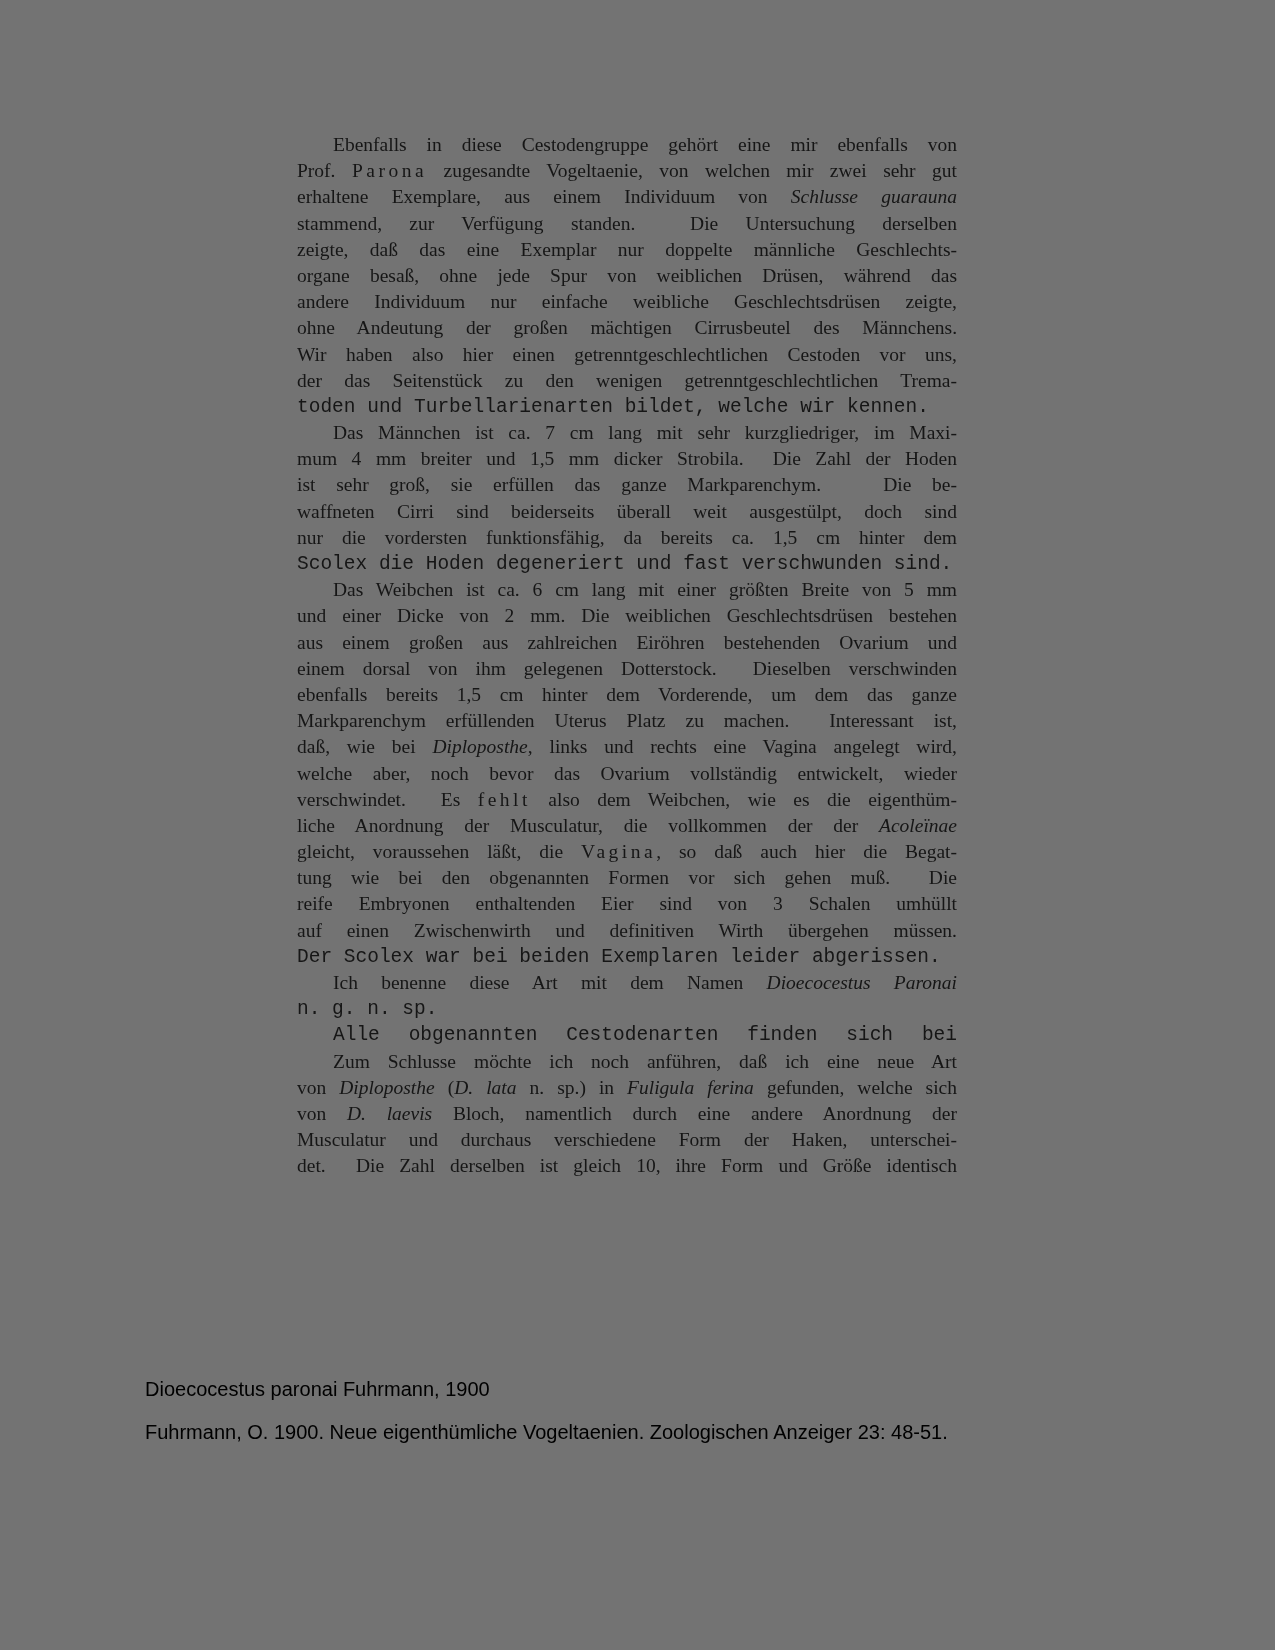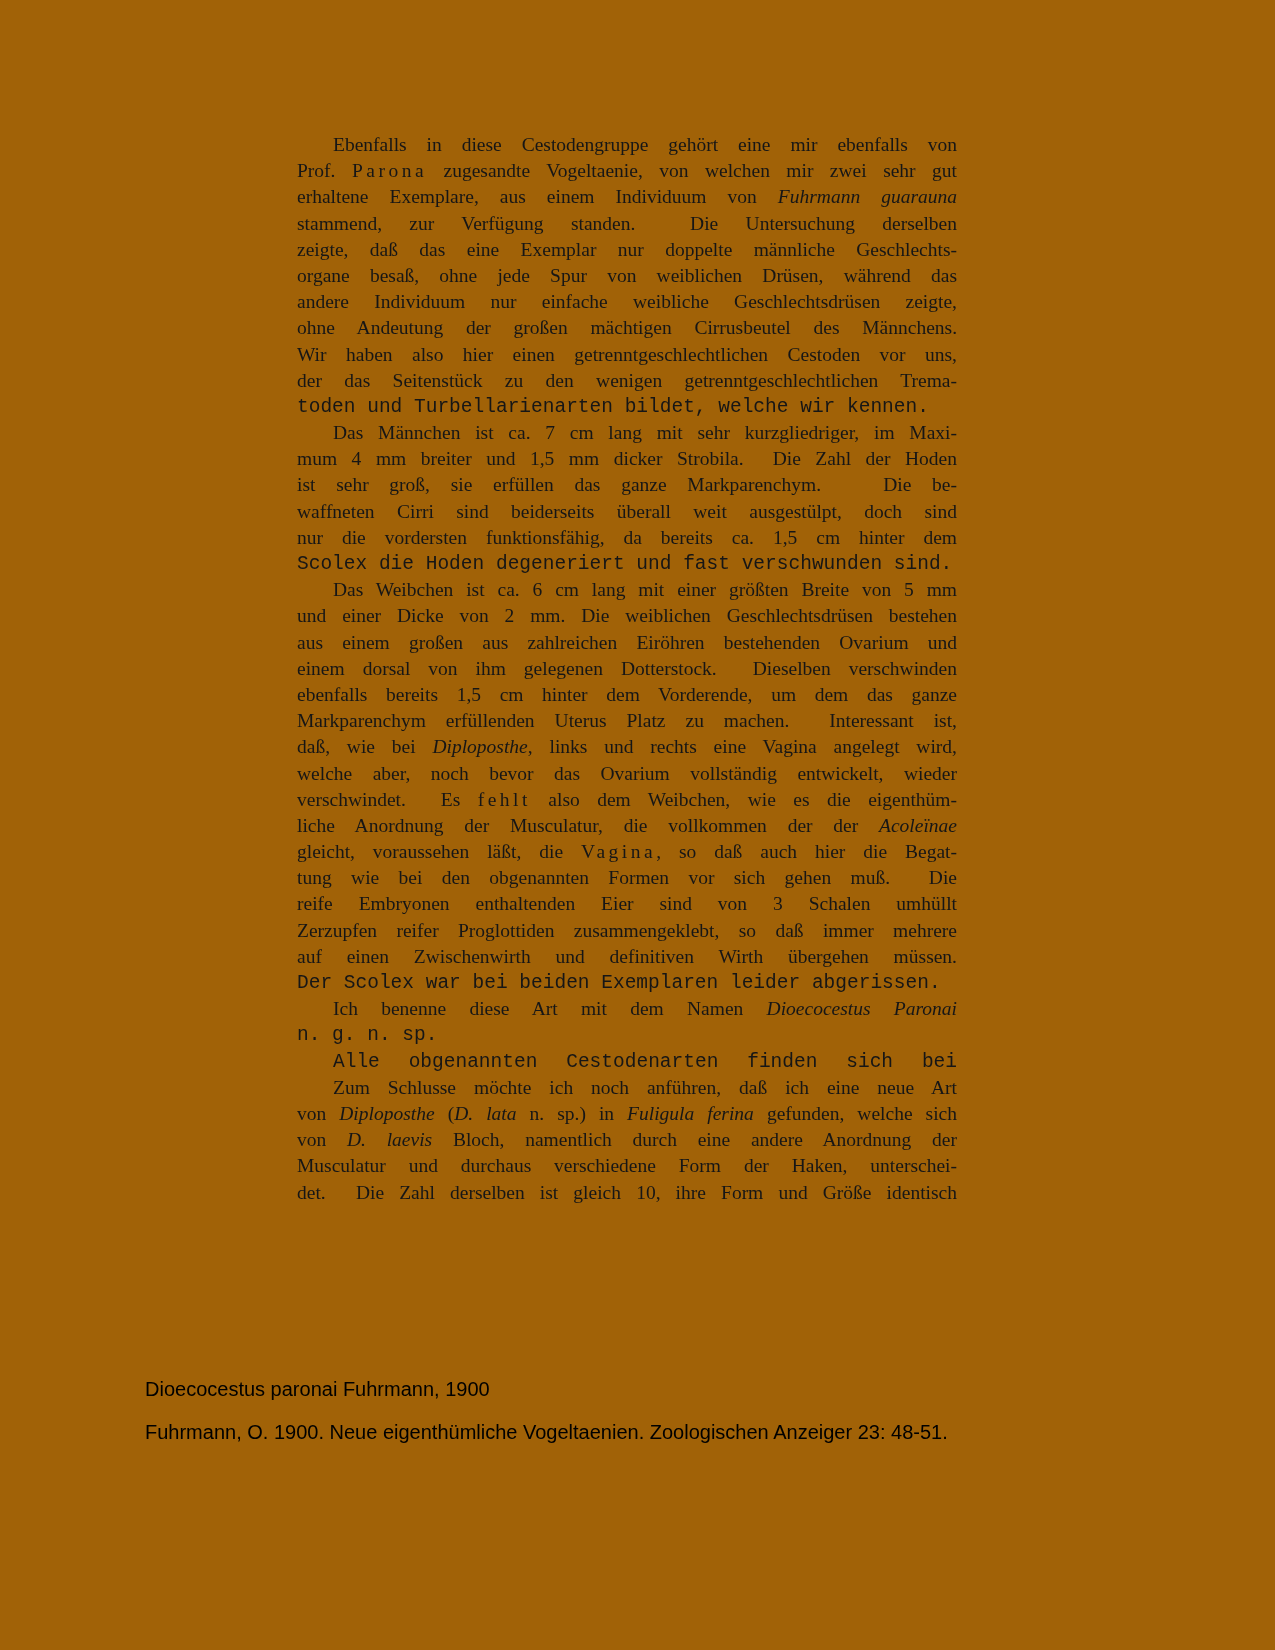--- a/index.html
+++ b/index.html
@@ -1,20 +1,20 @@
 <!DOCTYPE html>
 <html><head>
 <meta charset="utf-8">
 <style>
   html, body { margin: 0; padding: 0; background: #ffffff; }
   .page {
     position: relative;
     width: 1275px;
     height: 1650px;
-    background: #a16207;
+    background: #737373;
     overflow: hidden;
   }
   .textblock {
     position: absolute;
     left: 297px;
     top: 132px;
     width: 660px;
     font-family: "Liberation Serif", serif;
     font-size: 19.5px;
     line-height: 26.2px;
@@ -41,21 +41,21 @@
   .footer-taxon { top: 1378px; }
   .footer-ref   { top: 1421px; }
 </style>
 </head>
 <body>
 
 <div class="page">
   <div class="textblock">
       <div class="line first">Ebenfalls in diese Cestodengruppe gehört eine mir ebenfalls von</div>
       <div class="line">Prof. <span class="ls">Parona</span> zugesandte Vogeltaenie, von welchen mir zwei sehr gut</div>
-      <div class="line">erhaltene Exemplare, aus einem Individuum von <i>Fuhrmann guarauna</i></div>
+      <div class="line">erhaltene Exemplare, aus einem Individuum von <i>Schlusse guarauna</i></div>
       <div class="line">stammend, zur Verfügung standen.&nbsp; Die Untersuchung derselben</div>
       <div class="line">zeigte, daß das eine Exemplar nur doppelte männliche Geschlechts-</div>
       <div class="line">organe besaß, ohne jede Spur von weiblichen Drüsen, während das</div>
       <div class="line">andere Individuum nur einfache weibliche Geschlechtsdrüsen zeigte,</div>
       <div class="line">ohne Andeutung der großen mächtigen Cirrusbeutel des Männchens.</div>
       <div class="line">Wir haben also hier einen getrenntgeschlechtlichen Cestoden vor uns,</div>
       <div class="line">der das Seitenstück zu den wenigen getrenntgeschlechtlichen Trema-</div>
       <div class="line pend">toden und Turbellarienarten bildet, welche wir kennen.</div>
       <div class="line first">Das Männchen ist ca. 7 cm lang mit sehr kurzgliedriger, im Maxi-</div>
       <div class="line">mum 4 mm breiter und 1,5 mm dicker Strobila.&nbsp; Die Zahl der Hoden</div>
@@ -69,21 +69,20 @@
       <div class="line">einem dorsal von ihm gelegenen Dotterstock.&nbsp; Dieselben verschwinden</div>
       <div class="line">ebenfalls bereits 1,5 cm hinter dem Vorderende, um dem das ganze</div>
       <div class="line">Markparenchym erfüllenden Uterus Platz zu machen.&nbsp; Interessant ist,</div>
       <div class="line">daß, wie bei <i>Diploposthe</i>, links und rechts eine Vagina angelegt wird,</div>
       <div class="line">welche aber, noch bevor das Ovarium vollständig entwickelt, wieder</div>
       <div class="line">verschwindet.&nbsp; Es <span class="ls">fehlt</span> also dem Weibchen, wie es die eigenthüm-</div>
       <div class="line">liche Anordnung der Musculatur, die vollkommen der der <i>Acoleïnae</i></div>
       <div class="line">gleicht, voraussehen läßt, die <span class="ls">Vagina</span>, so daß auch hier die Begat-</div>
       <div class="line">tung wie bei den obgenannten Formen vor sich gehen muß.&nbsp; Die</div>
       <div class="line">reife Embryonen enthaltenden Eier sind von 3 Schalen umhüllt</div>
-      <div class="line">Zerzupfen reifer Proglottiden zusammengeklebt, so daß immer mehrere</div>
       <div class="line">auf einen Zwischenwirth und definitiven Wirth übergehen müssen.</div>
       <div class="line pend">Der Scolex war bei beiden Exemplaren leider abgerissen.</div>
       <div class="line first">Ich benenne diese Art mit dem Namen <i>Dioecocestus Paronai</i></div>
       <div class="line pend">n. g. n. sp.</div>
       <div class="line first pend">Alle obgenannten Cestodenarten finden sich bei Watvögeln.</div>
       <div class="line first">Zum Schlusse möchte ich noch anführen, daß ich eine neue Art</div>
       <div class="line">von <i>Diploposthe</i> (<i>D. lata</i> n. sp.) in <i>Fuligula ferina</i> gefunden, welche sich</div>
       <div class="line">von <i>D. laevis</i> Bloch, namentlich durch eine andere Anordnung der</div>
       <div class="line">Musculatur und durchaus verschiedene Form der Haken, unterschei-</div>
       <div class="line">det.&nbsp; Die Zahl derselben ist gleich 10, ihre Form und Größe identisch</div>

